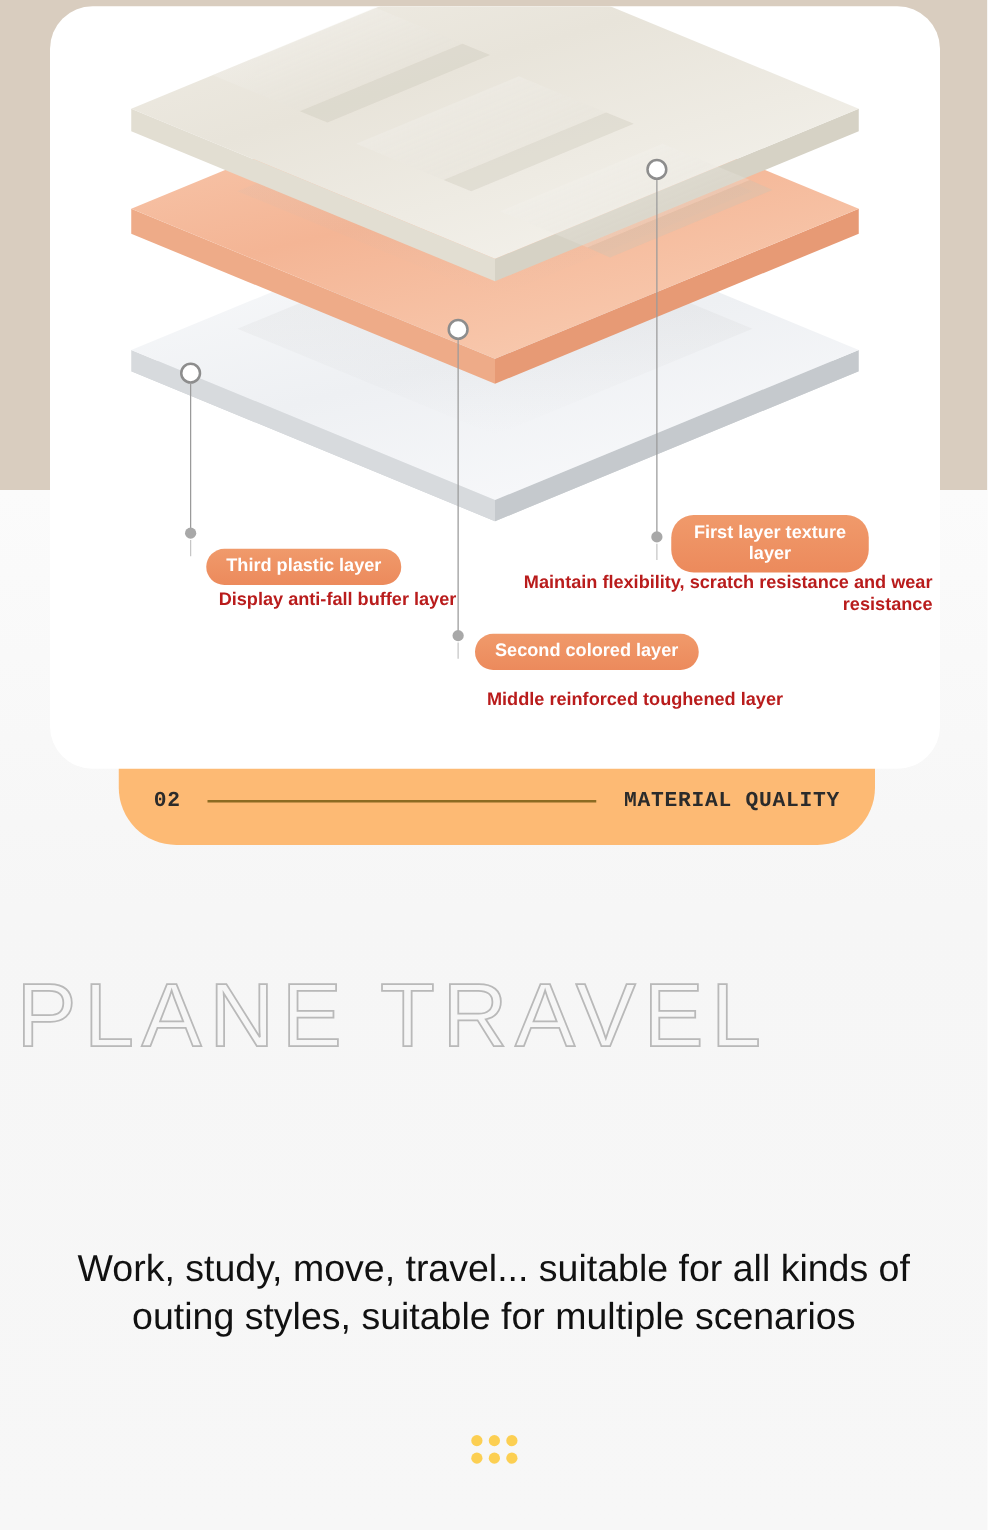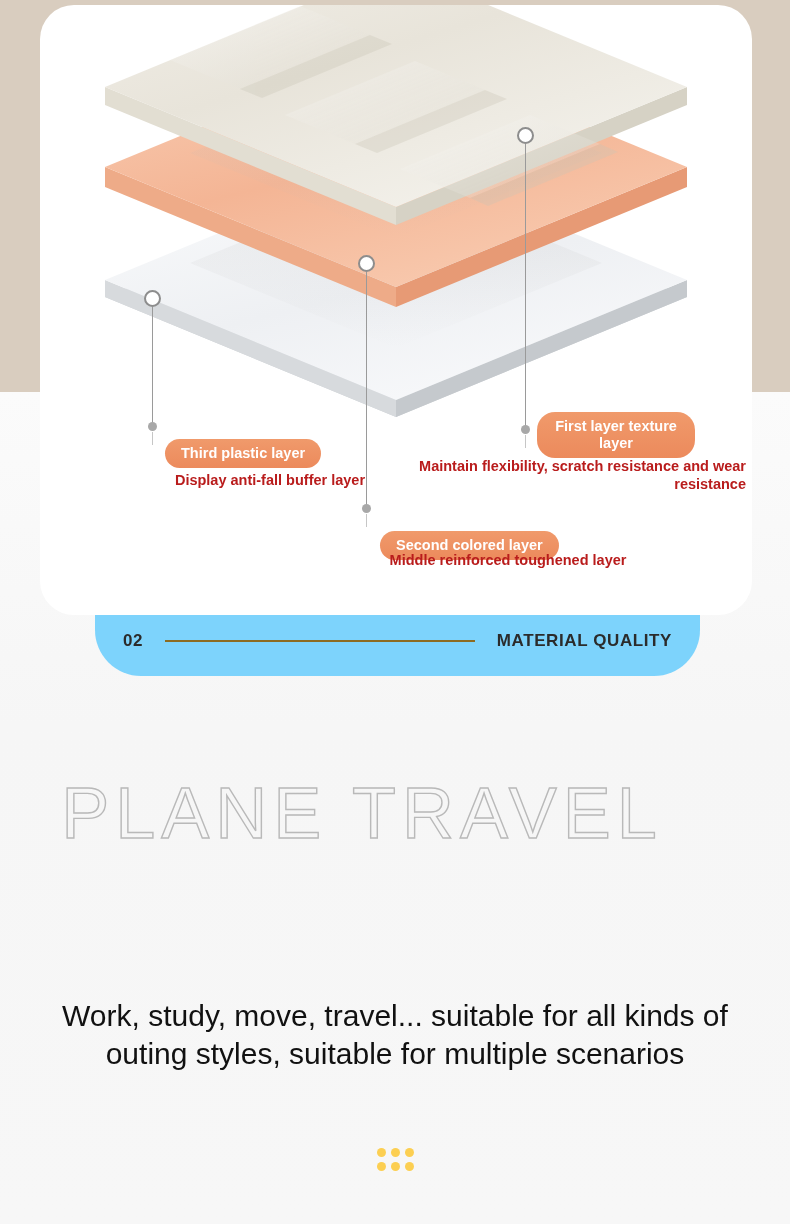--- a/index.html
+++ b/index.html
@@ -30,23 +30,24 @@
     position: absolute;
     left: 0; top: 392px;
     width: 790px; height: 832px;
     background: linear-gradient(180deg, #fbfbfb 0%, #f6f6f6 40%, #f7f7f7 100%);
   }
 
   .yellow-banner {
     position: absolute;
     left: 95px; top: 596px;
     width: 605px; height: 80px;
-    background: #7dd3fc;
+    background: #fdba74;
     border-radius: 0 0 46px 46px;
     z-index: 2;
+    font-family: Liberation Mono, monospace;
   }
   .banner-inner {
     position: absolute;
     left: 0; top: 28px;
     width: 605px; height: 34px;
     display: flex;
     align-items: center;
     padding: 0 28px;
     box-sizing: border-box;
   }
@@ -148,21 +149,20 @@
     position: absolute;
     left: 0; top: 772px;
     width: 628px;
     text-align: center;
     font-size: 72px;
     font-weight: 400;
     letter-spacing: 6px;
     color: transparent;
     -webkit-text-stroke: 1.4px #b9b9b9;
     font-family: "Liberation Sans", sans-serif;
-    padding-left: 48px;
   }
   .main-title {
     position: absolute;
     left: 0; top: 893px;
     width: 790px;
     text-align: center;
     font-size: 54px;
     font-weight: 700;
     color: #0d0d0d;
     letter-spacing: -0.5px;
@@ -283,21 +283,21 @@
       <span class="stub" style="left:111.5px; top:427px;"></span>
       <span class="pill" style="left:125px; top:434px;">Third plastic layer</span>
       <span class="caption" style="left:120px; top:466px; width:220px; text-align:center;">Display anti-fall buffer layer</span>
     </div>
 
     <div class="callout">
       <span class="ring" style="left:318px; top:250px;"></span>
       <span class="leader" style="left:325.5px; top:267px; height:233px;"></span>
       <span class="enddot" style="left:321.5px; top:499px;"></span>
       <span class="stub" style="left:325.5px; top:509px;"></span>
-      <span class="pill" style="left:340px; top:502px;margin-top:24px;">Second colored layer</span>
+      <span class="pill" style="left:340px; top:502px;">Second colored layer</span>
       <span class="caption" style="left:328px; top:546px; width:280px; text-align:center;">Middle reinforced toughened layer</span>
     </div>
 
     <div class="callout">
       <span class="ring" style="left:477px; top:122px;"></span>
       <span class="leader" style="left:484.5px; top:139px; height:282px;"></span>
       <span class="enddot" style="left:480.5px; top:420px;"></span>
       <span class="stub" style="left:484.5px; top:430px;"></span>
       <span class="pill two-line" style="left:497px; top:407px; width:158px;">First layer texture layer</span>
       <span class="caption" style="left:370px; top:452px; width:336px; text-align:right;">Maintain flexibility, scratch resistance and wear resistance</span>

